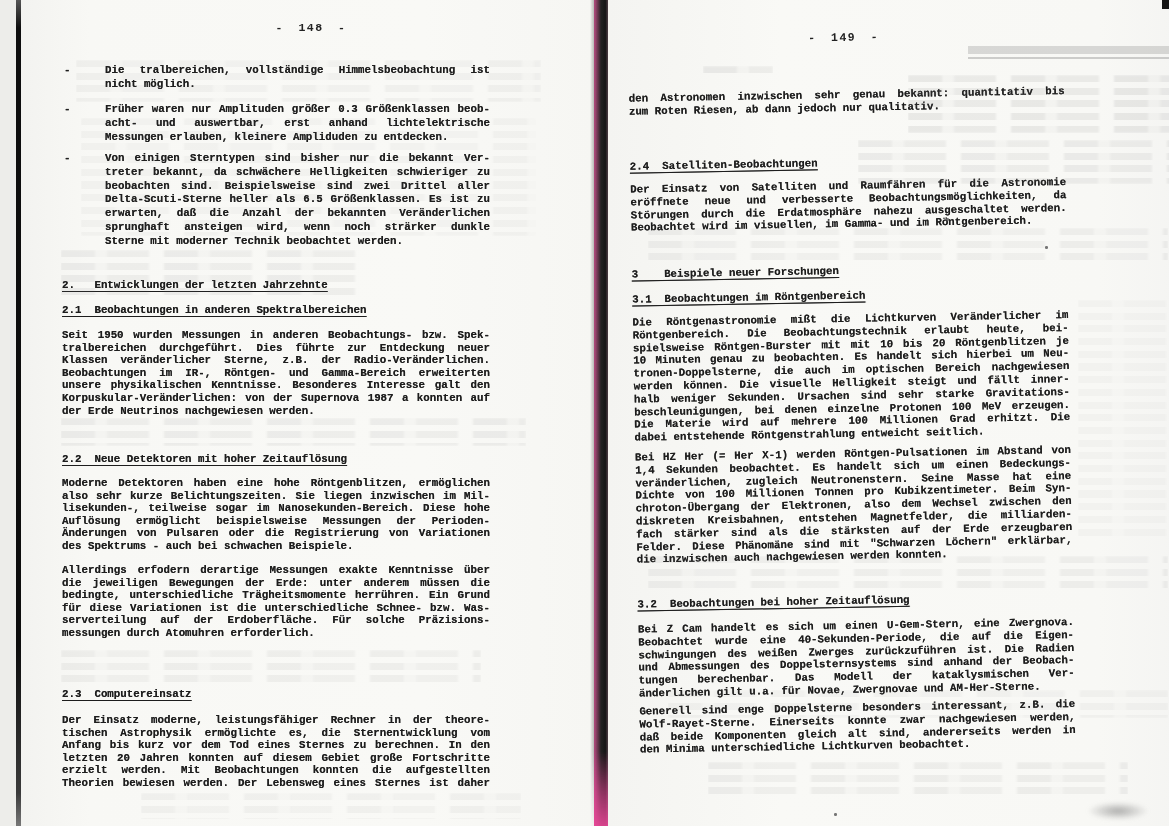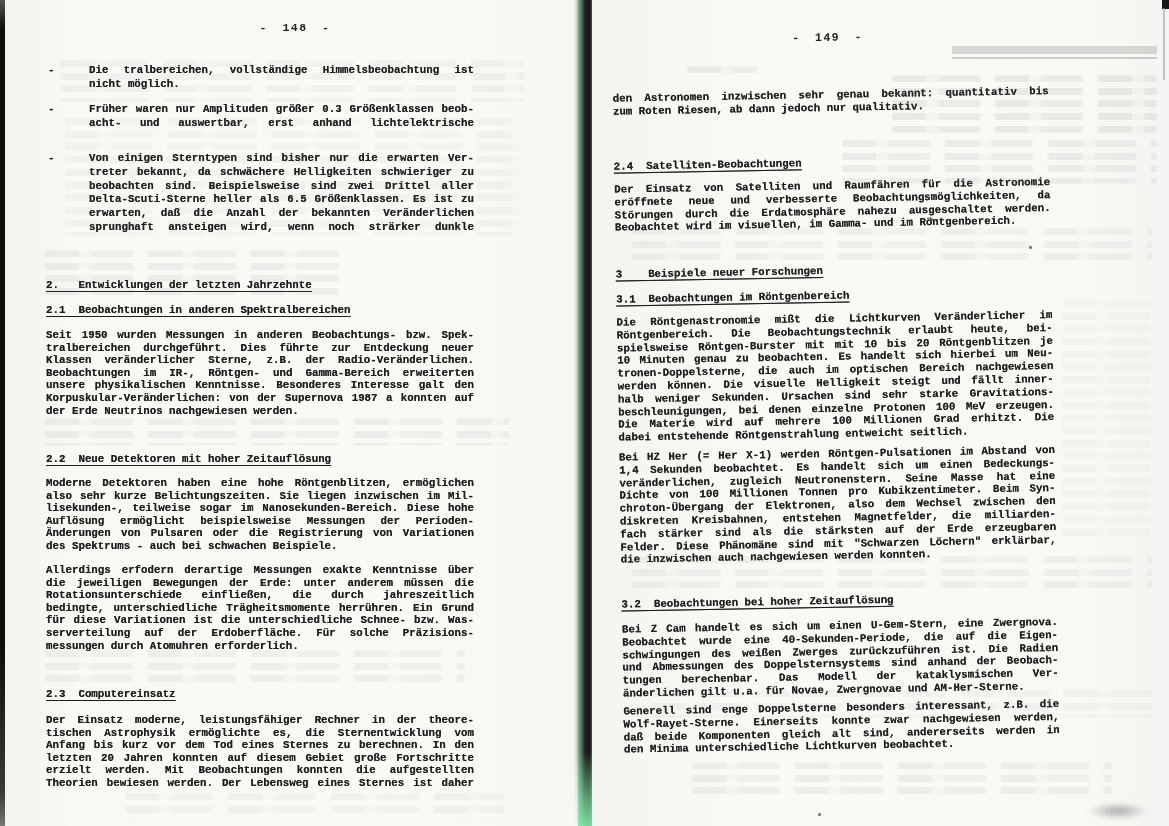--- a/index.html
+++ b/index.html
@@ -1,21 +1,21 @@
 <!DOCTYPE html>
 <html><head>
 <meta charset="utf-8">
 <style>
   html,body{margin:0;padding:0;}
   body{
     width:1169px;height:826px;overflow:hidden;position:relative;
     background:#ededea;
     font-family:"Liberation Mono","DejaVu Sans Mono",monospace;
   }
-  .scan{position:absolute;inset:0;background:#86efac;}
+  .scan{position:absolute;inset:0;background:#ec4899;margin-left:16px;}
 
   
   .page{position:absolute;top:0;height:826px;}
   .page-left{
     left:5px;width:573px;
     background:linear-gradient(90deg,#f3f3f0 0%,#f8f8f5 12%,#f9f9f6 70%,#f6f6f3 100%);
   }
   .page-right{
     left:592px;width:577px;
     background:linear-gradient(90deg,#f4f4f1 0%,#f9f9f6 30%,#f8f8f5 85%,#f4f4f2 100%);
@@ -97,29 +97,31 @@
     <div class="blocks" id="left-blocks">
         <div class="block bullet" style="top: 64px;">
           <span class="dash">-</span>
           <div class="tline">Die tralbereichen, vollständige Himmelsbeobachtung ist</div>
           <div class="tline last">nicht möglich.</div>
         </div>
         <div class="block bullet" style="top: 103px;">
           <span class="dash">-</span>
           <div class="tline">Früher waren nur Amplituden größer 0.3 Größenklassen beob-</div>
           <div class="tline">acht- und auswertbar, erst anhand lichtelektrische</div>
+          <div class="tline last">Messungen erlauben, kleinere Ampliduden zu entdecken.</div>
         </div>
         <div class="block bullet" style="top: 152px;">
           <span class="dash">-</span>
-          <div class="tline">Von einigen Sterntypen sind bisher nur die erwarten Ver-</div>
+          <div class="tline">Von einigen Sterntypen sind bisher nur die bekannt Ver-</div>
           <div class="tline">treter bekannt, da schwächere Helligkeiten schwieriger zu</div>
           <div class="tline">beobachten sind. Beispielsweise sind zwei Drittel aller</div>
           <div class="tline">Delta-Scuti-Sterne heller als 6.5 Größenklassen. Es ist zu</div>
           <div class="tline">erwarten, daß die Anzahl der bekannten Veränderlichen</div>
           <div class="tline">sprunghaft ansteigen wird, wenn noch strärker dunkle</div>
+          <div class="tline last">Sterne mit moderner Technik beobachtet werden.</div>
         </div>
         <div class="block heading" style="top: 279px;">2.   Entwicklungen der letzten Jahrzehnte</div>
         <div class="block heading" style="top: 304px;">2.1  Beobachtungen in anderen Spektralbereichen</div>
         <div class="block para" style="top: 329px;">
           <div class="tline">Seit 1950 wurden Messungen in anderen Beobachtungs- bzw. Spek-</div>
           <div class="tline">tralbereichen durchgeführt. Dies führte zur Entdeckung neuer</div>
           <div class="tline">Klassen veränderlicher Sterne, z.B. der Radio-Veränderlichen.</div>
           <div class="tline">Beobachtungen im IR-, Röntgen- und Gamma-Bereich erweiterten</div>
           <div class="tline">unsere physikalischen Kenntnisse. Besonderes Interesse galt den</div>
           <div class="tline">Korpuskular-Veränderlichen: von der Supernova 1987 a konnten auf</div>
@@ -130,21 +132,20 @@
           <div class="tline">Moderne Detektoren haben eine hohe Röntgenblitzen, ermöglichen</div>
           <div class="tline">also sehr kurze Belichtungszeiten. Sie liegen inzwischen im Mil-</div>
           <div class="tline">lisekunden-, teilweise sogar im Nanosekunden-Bereich. Diese hohe</div>
           <div class="tline">Auflösung ermöglicht beispielsweise Messungen der Perioden-</div>
           <div class="tline">Änderungen von Pulsaren oder die Registrierung von Variationen</div>
           <div class="tline last">des Spektrums - auch bei schwachen Beispiele.</div>
         </div>
         <div class="block para" style="top: 564px;">
           <div class="tline">Allerdings erfodern derartige Messungen exakte Kenntnisse über</div>
           <div class="tline">die jeweiligen Bewegungen der Erde: unter anderem müssen die</div>
-          <div class="tline">Rotationsunterschiede einfließen, die durch jahreszeitlich</div>
           <div class="tline">bedingte, unterschiedliche Trägheitsmomente herrühren. Ein Grund</div>
           <div class="tline">für diese Variationen ist die unterschiedliche Schnee- bzw. Was-</div>
           <div class="tline">serverteilung auf der Erdoberfläche. Für solche Präzisions-</div>
           <div class="tline last">messungen durch Atomuhren erforderlich.</div>
         </div>
         <div class="block heading" style="top: 688px;">2.3  Computereinsatz</div>
         <div class="block para" style="top: 714px;">
           <div class="tline">Der Einsatz moderne, leistungsfähiger Rechner in der theore-</div>
           <div class="tline">tischen Astrophysik ermöglichte es, die Sternentwicklung vom</div>
           <div class="tline">Anfang bis kurz vor dem Tod eines Sternes zu berechnen. In den</div>

